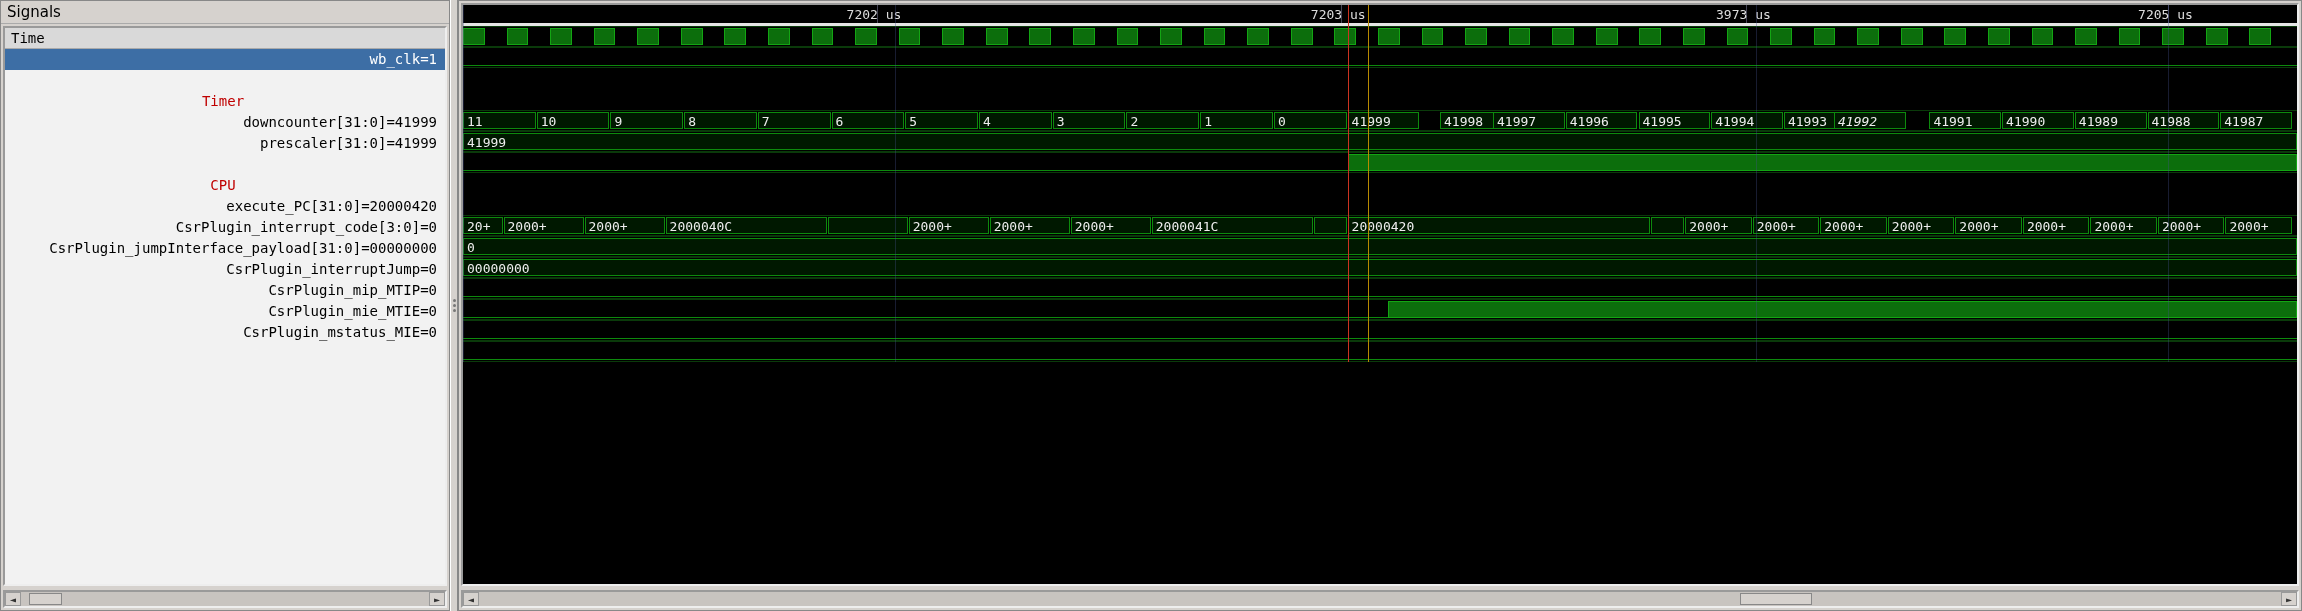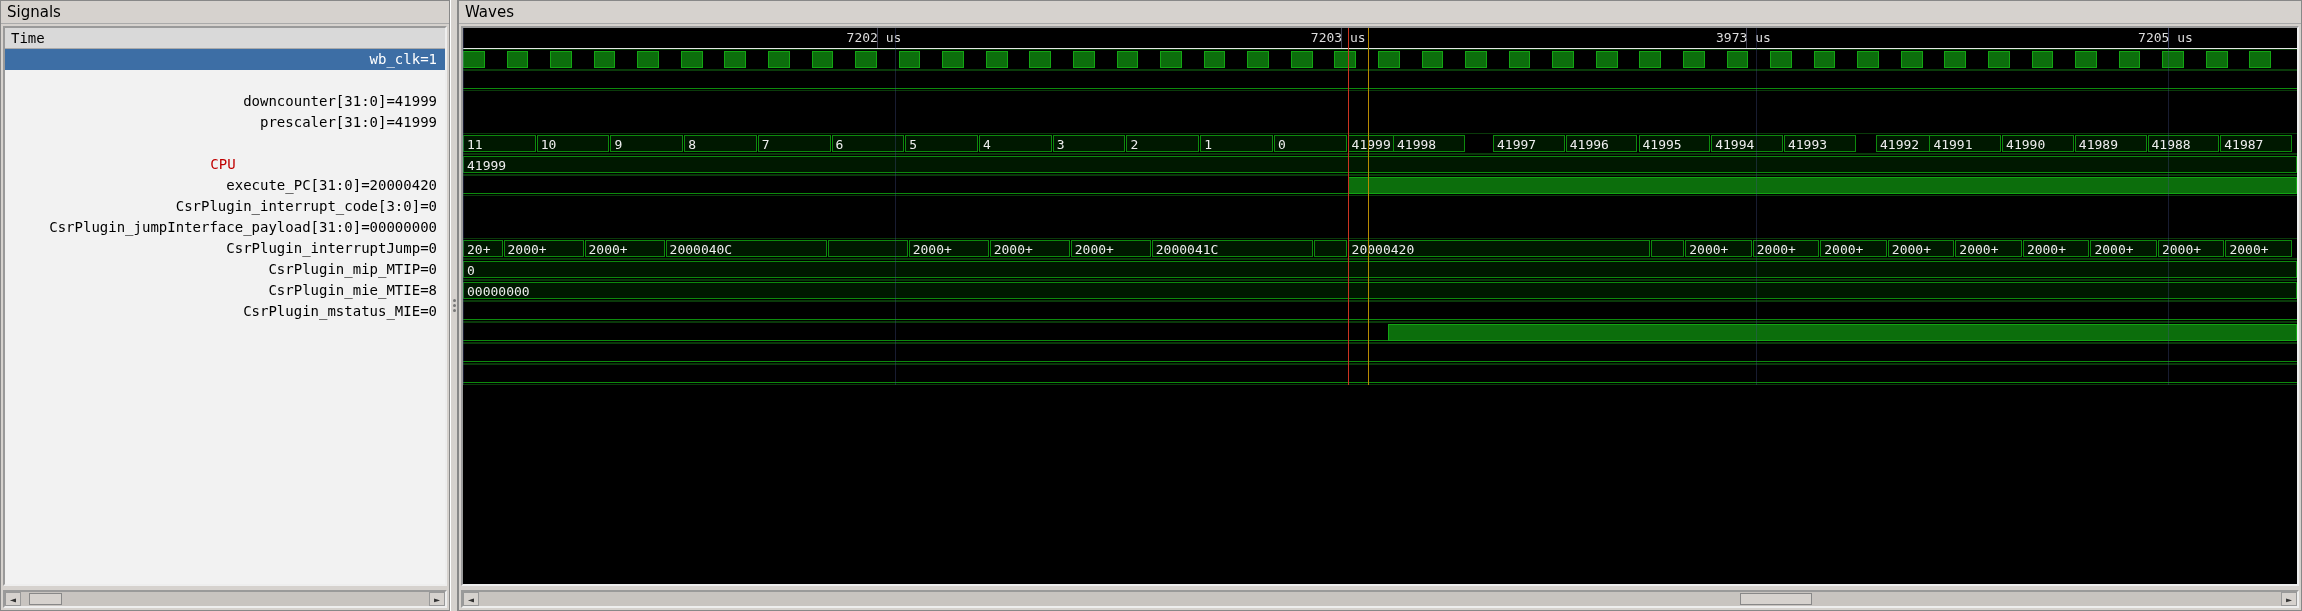--- a/index.html
+++ b/index.html
@@ -84,21 +84,21 @@
     position: relative;
     overflow: hidden;
     border: 2px inset #eee;
     margin: 2px;
   }
   .wave-ruler {
     height: 21px;
     position: relative;
     background: #000;
     color: #eee;
-    border-bottom: 1px solid #e5e5e5;
+    border-bottom: 3px solid #e5e5e5;
   }
   .tick { position: absolute; top: 0; height: 100%; border-left: 1px solid #445; }
   .tick-label { position: absolute; top: 2px; color: #ddd; font-size: 13px; white-space: nowrap; }
   .wave-body { position: relative; }
   .wave-row {
     height: 21px;
     position: relative;
     border-top: 1px solid #0a3a0a;
     border-bottom: 1px solid #0a3a0a;
   }
@@ -131,50 +131,50 @@
 </head>
 <body>
 
 <div class="panel panel-left">
   <div class="panel-title">Signals</div>
   <div class="signal-list">
     <div class="time-header">Time</div>
     <div id="sig-rows">
         <div class="sig-row selected">wb_clk=1</div>
         <div class="sig-row blank"></div>
+        <div class="sig-row group">Timer</div>
         <div class="sig-row">downcounter[31:0]=41999</div>
         <div class="sig-row">prescaler[31:0]=41999</div>
         <div class="sig-row blank"></div>
         <div class="sig-row group">CPU</div>
         <div class="sig-row">execute_PC[31:0]=20000420</div>
         <div class="sig-row">CsrPlugin_interrupt_code[3:0]=0</div>
         <div class="sig-row">CsrPlugin_jumpInterface_payload[31:0]=00000000</div>
         <div class="sig-row">CsrPlugin_interruptJump=0</div>
         <div class="sig-row">CsrPlugin_mip_MTIP=0</div>
-        <div class="sig-row">CsrPlugin_mie_MTIE=8</div>
+        <div class="sig-row">CsrPlugin_mie_MTIE=0</div>
         <div class="sig-row">CsrPlugin_mstatus_MIE=0</div>
       </div>
   </div>
   <div class="hscroll">
     <div class="arrow">◄</div>
     <div class="track">
       <div class="thumb" id="left-thumb" style="left: 2%; width: 8%;"></div>
     </div>
     <div class="arrow">►</div>
   </div>
 </div>
 
 <div class="splitter">
   <div class="dot"></div>
     <div class="dot"></div>
     <div class="dot"></div>
 </div>
 
 <div class="panel panel-right">
-  <div class="panel-title">Waves</div>
   <div class="wave-area">
     <div class="wave-ruler" id="wave-ruler">
         <div class="tick" style="left: 413.607px;"></div>
         <div class="tick-label" style="left: 383.607px;">7202 us</div>
         <div class="tick" style="left: 877.86px;"></div>
         <div class="tick-label" style="left: 847.86px;">7203 us</div>
         <div class="tick" style="left: 1283.03px;"></div>
         <div class="tick-label" style="left: 1253.03px;">3973 us</div>
         <div class="tick" style="left: 1705.07px;"></div>
         <div class="tick-label" style="left: 1675.07px;">7205 us</div>
@@ -236,27 +236,27 @@
           <div class="bus-seg" style="left: 221.153px; width: 72.7177px;">8</div>
           <div class="bus-seg" style="left: 294.871px; width: 72.7177px;">7</div>
           <div class="bus-seg" style="left: 368.589px; width: 72.7177px;">6</div>
           <div class="bus-seg" style="left: 442.306px; width: 72.7177px;">5</div>
           <div class="bus-seg" style="left: 516.024px; width: 72.7177px;">4</div>
           <div class="bus-seg" style="left: 589.742px; width: 72.7177px;">3</div>
           <div class="bus-seg" style="left: 663.459px; width: 72.7177px;">2</div>
           <div class="bus-seg" style="left: 737.177px; width: 72.7177px;">1</div>
           <div class="bus-seg" style="left: 810.895px; width: 72.7177px;">0</div>
           <div class="bus-seg" style="left: 884.613px; width: 71.7221px;">41999</div>
-          <div class="bus-seg" style="left: 930px; width: 71.7221px;">41998</div>
+          <div class="bus-seg" style="left: 977px; width: 71.7221px;">41998</div>
           <div class="bus-seg" style="left: 1030.06px; width: 71.7221px;">41997</div>
           <div class="bus-seg" style="left: 1102.78px; width: 71.7221px;">41996</div>
           <div class="bus-seg" style="left: 1175.5px; width: 71.7221px;">41995</div>
           <div class="bus-seg" style="left: 1248.22px; width: 71.7221px;">41994</div>
           <div class="bus-seg" style="left: 1320.95px; width: 71.7221px;">41993</div>
-          <div class="bus-seg" style="left: 1413px; width: 71.7221px;">41992</div>
+          <div class="bus-seg" style="left: 1371px; width: 71.7221px; font-style: italic;">41992</div>
           <div class="bus-seg" style="left: 1466.39px; width: 71.7221px;">41991</div>
           <div class="bus-seg" style="left: 1539.11px; width: 71.7221px;">41990</div>
           <div class="bus-seg" style="left: 1611.83px; width: 71.7221px;">41989</div>
           <div class="bus-seg" style="left: 1684.56px; width: 71.7221px;">41988</div>
           <div class="bus-seg" style="left: 1757.28px; width: 71.7221px;">41987</div>
         </div>
         <div class="wave-row">
           <div class="bus-seg" style="left: 0px; right: 0px;">41999</div>
         </div>
         <div class="wave-row">

